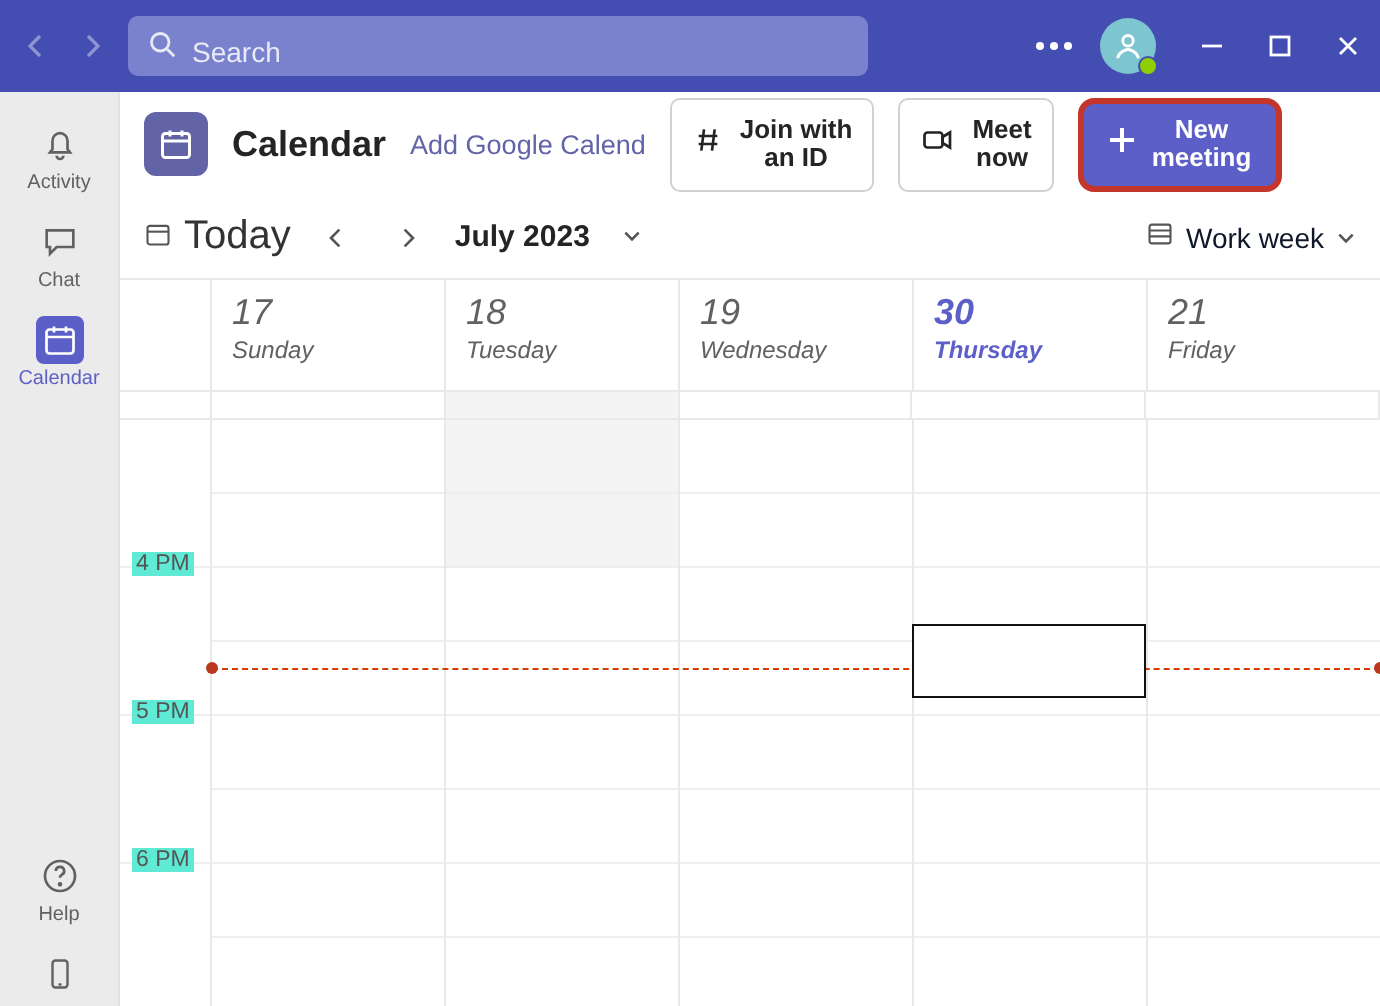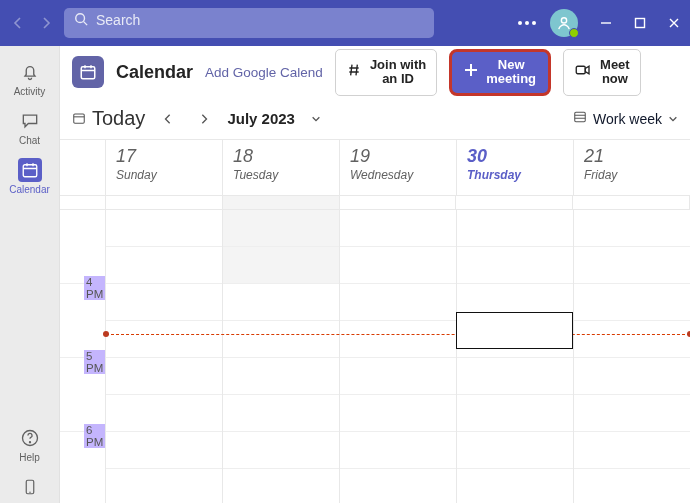--- a/index.html
+++ b/index.html
@@ -1,20 +1,20 @@
 <!DOCTYPE html>
 <html><head>
 <meta charset="utf-8">
 <style>
   * { box-sizing: border-box; margin: 0; padding: 0; }
   html, body { width: 690px; height: 503px; font-family: "Segoe UI", Arial, sans-serif; background: #fff; overflow: hidden; }
   .topbar { height: 46px; background: #444eb2; display: flex; align-items: center; padding: 0 8px; gap: 8px; }
   .nav-arrow { width: 20px; height: 20px; display: flex; align-items: center; justify-content: center; color: #fff; opacity: .75; cursor: pointer; }
   .nav-arrow.dis { opacity: .4; }
-  .searchbar { flex: 0 0 370px; height: 30px; background: #7a82ce; border-radius: 5px; display: flex; align-items: flex-start; padding: 4px 10px; gap: 8px; color: #e5e7f5; }
+  .searchbar { flex: 0 0 370px; height: 30px; background: #7a82ce; border-radius: 5px; display: flex; align-items: flex-end; padding: 4px 10px; gap: 8px; color: #e5e7f5; }
   .searchbar input { flex: 1; background: transparent; border: none; color: #fff; font-size: 14px; outline: none; }
   .searchbar input::placeholder { color: #e8eaf6; }
   .spacer { flex: 1; }
   .dots { color: #fff; display: flex; gap: 3px; padding: 0 6px; }
   .dots span { width: 4px; height: 4px; background: #fff; border-radius: 50%; }
   .avatar { width: 28px; height: 28px; border-radius: 50%; background: #7ec6cf; display: flex; align-items: center; justify-content: center; position: relative; }
   .avatar svg { stroke: #fff; }
   .avatar-badge { position: absolute; bottom: -1px; right: -1px; width: 10px; height: 10px; background: #8fce00; border-radius: 50%; border: 1.5px solid #444eb2; }
   .winbtns { display: flex; gap: 18px; margin-left: 12px; color: #fff; }
   .winbtn { width: 16px; height: 16px; display: flex; align-items: center; justify-content: center; cursor: pointer; }
@@ -42,21 +42,21 @@
   .gutter { width: 46px; border-right: 1px solid #e8e8e8; border-bottom: 1px solid #e8e8e8; }
   .dayhead { flex: 1; border-right: 1px solid #e8e8e8; border-bottom: 1px solid #e8e8e8; padding: 6px 10px; font-style: italic; }
   .dayhead:last-child { border-right: none; }
   .daynum { font-size: 18px; font-weight: 400; color: #616161; line-height: 1.2; }
   .dayname { font-size: 12px; color: #616161; }
   .dayhead.today .daynum, .dayhead.today .dayname { color: #5b5fc7; font-weight: 600; }
   .grid-scroll { flex: 1; overflow: hidden; position: relative; }
   .grid { display: flex; position: relative; height: 100%; }
   .times { width: 46px; border-right: 1px solid #e8e8e8; }
   .hour { height: 74px; border-bottom: 1px solid #eee; position: relative; }
-  .hlabel { position: absolute; top: -8px; left: 24px; font-size: 11.5px; color: #555; background: #c4b5fd; padding: 0 2px; }
+  .hlabel { position: absolute; top: -8px; left: 6px; font-size: 11.5px; color: #555; background: #5eead4; padding: 0 2px; }
   .cols { flex: 1; display: flex; position: relative; }
   .col { flex: 1; border-right: 1px solid #e8e8e8; position: relative; }
   .col:last-child { border-right: none; }
   .half { height: 37px; border-bottom: 1px solid #eee; }
   .half.shade { background: #f4f4f4; }
   .nowline { position: absolute; left: 46px; right: 0; border-top: 1.5px dashed #d83b01; z-index: 2; }
   .nowline::before, .nowline::after { content: ""; position: absolute; width: 6px; height: 6px; background: #bb3a1f; border-radius: 50%; top: -4px; }
   .nowline::before { left: -3px; }
   .nowline::after { right: -3px; }
   .newevent { position: absolute; border: 1.6px solid #111; background: #fff; z-index: 3; }
@@ -181,37 +181,37 @@
       <div class="link">Add Google Calend</div>
       <div class="btn">
         <span><svg width="16" height="16" viewBox="0 0 24 24" fill="none" stroke="#242424" stroke-width="2">
               <path d="M5 9h14M5 15h14M9 4l-2 16M17 4l-2 16"></path>
             </svg></span>
         <div class="two">
             <span>Join with</span>
             <span>an ID</span>
           </div>
       </div>
-      <div class="btn btn-primary">
-        <span><svg width="14" height="14" viewBox="0 0 14 14">
-              <path d="M7 1v12M1 7h12" stroke="#fff" stroke-width="2"></path>
-            </svg></span>
-        <div class="two">
-            <span>New</span>
-            <span>meeting</span>
-          </div>
-      </div>
       <div class="btn">
         <span><svg width="18" height="18" viewBox="0 0 24 24" fill="none" stroke="#242424" stroke-width="1.8">
               <rect x="3" y="7" width="12" height="10" rx="2"></rect>
               <path d="M15 10l5-3v10l-5-3z"></path>
             </svg></span>
         <div class="two">
             <span>Meet</span>
             <span>now</span>
+          </div>
+      </div>
+      <div class="btn btn-primary">
+        <span><svg width="14" height="14" viewBox="0 0 14 14">
+              <path d="M7 1v12M1 7h12" stroke="#fff" stroke-width="2"></path>
+            </svg></span>
+        <div class="two">
+            <span>New</span>
+            <span>meeting</span>
           </div>
       </div>
     </div>
 
     <div class="header2">
       <div class="tb-today">
         <span><svg width="14" height="14" viewBox="0 0 24 24" fill="none" stroke="#555" stroke-width="1.8">
               <rect x="3" y="5" width="18" height="16" rx="2"></rect>
               <path d="M3 10h18"></path>
             </svg></span>

